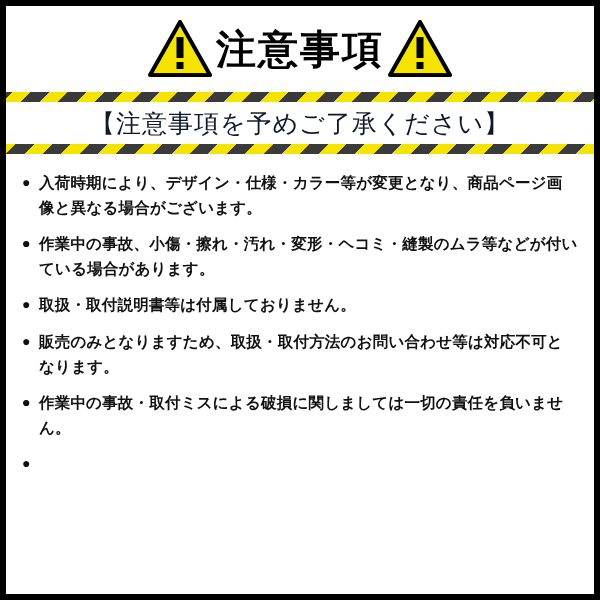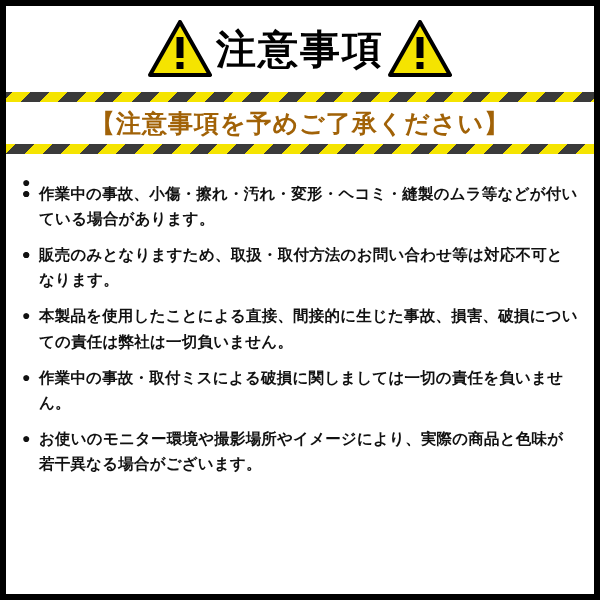--- a/index.html
+++ b/index.html
@@ -83,22 +83,22 @@
   .stripe-band .ribbon {
     background: #ffffff;
     width: 100%;
     height: 42px;
     display: flex;
     align-items: center;
     justify-content: center;
   }
   .ribbon-text {
     font-size: 25px;
-    font-weight: bold;
-    color: #a16207;
+    font-weight: normal;
+    color: #0f172a;
     letter-spacing: 1px;
     white-space: nowrap;
   }
 
   
   .notes {
     padding: 16px 16px 0 16px;
     box-sizing: border-box;
   }
   .note {
@@ -150,43 +150,43 @@
 
     <div class="stripe-band">
       <div class="ribbon">
         <span class="ribbon-text">【注意事項を予めご了承ください】</span>
       </div>
     </div>
 
     <div class="notes">
       <div class="note">
         <span class="bullet">●</span>
+        <span>入荷時期により、デザイン・仕様・カラー等が変更となり、商品ページ画像と異なる場合がございます。</span>
       </div>
       <div class="note">
         <span class="bullet">●</span>
       </div>
       <div class="note">
         <span class="bullet">●</span>
         <span>作業中の事故、小傷・擦れ・汚れ・変形・ヘコミ・縫製のムラ等などが付いている場合があります。</span>
       </div>
       <div class="note">
         <span class="bullet">●</span>
+        <span>取扱・取付説明書等は付属しておりません。</span>
       </div>
       <div class="note">
         <span class="bullet">●</span>
         <span>販売のみとなりますため、取扱・取付方法のお問い合わせ等は対応不可となります。</span>
       </div>
       <div class="note">
         <span class="bullet">●</span>
-        <span>本製品を使用したことによる直接、間接的に生じた事故、損害、破損についての責任は弊社は一切負いません。</span>
       </div>
       <div class="note">
         <span class="bullet">●</span>
         <span>作業中の事故・取付ミスによる破損に関しましては一切の責任を負いません。</span>
       </div>
       <div class="note">
         <span class="bullet">●</span>
-        <span>お使いのモニター環境や撮影場所やイメージにより、実際の商品と色味が若干異なる場合がございます。</span>
       </div>
     </div>
 
   </div>
 </div>
 
 </body></html>

